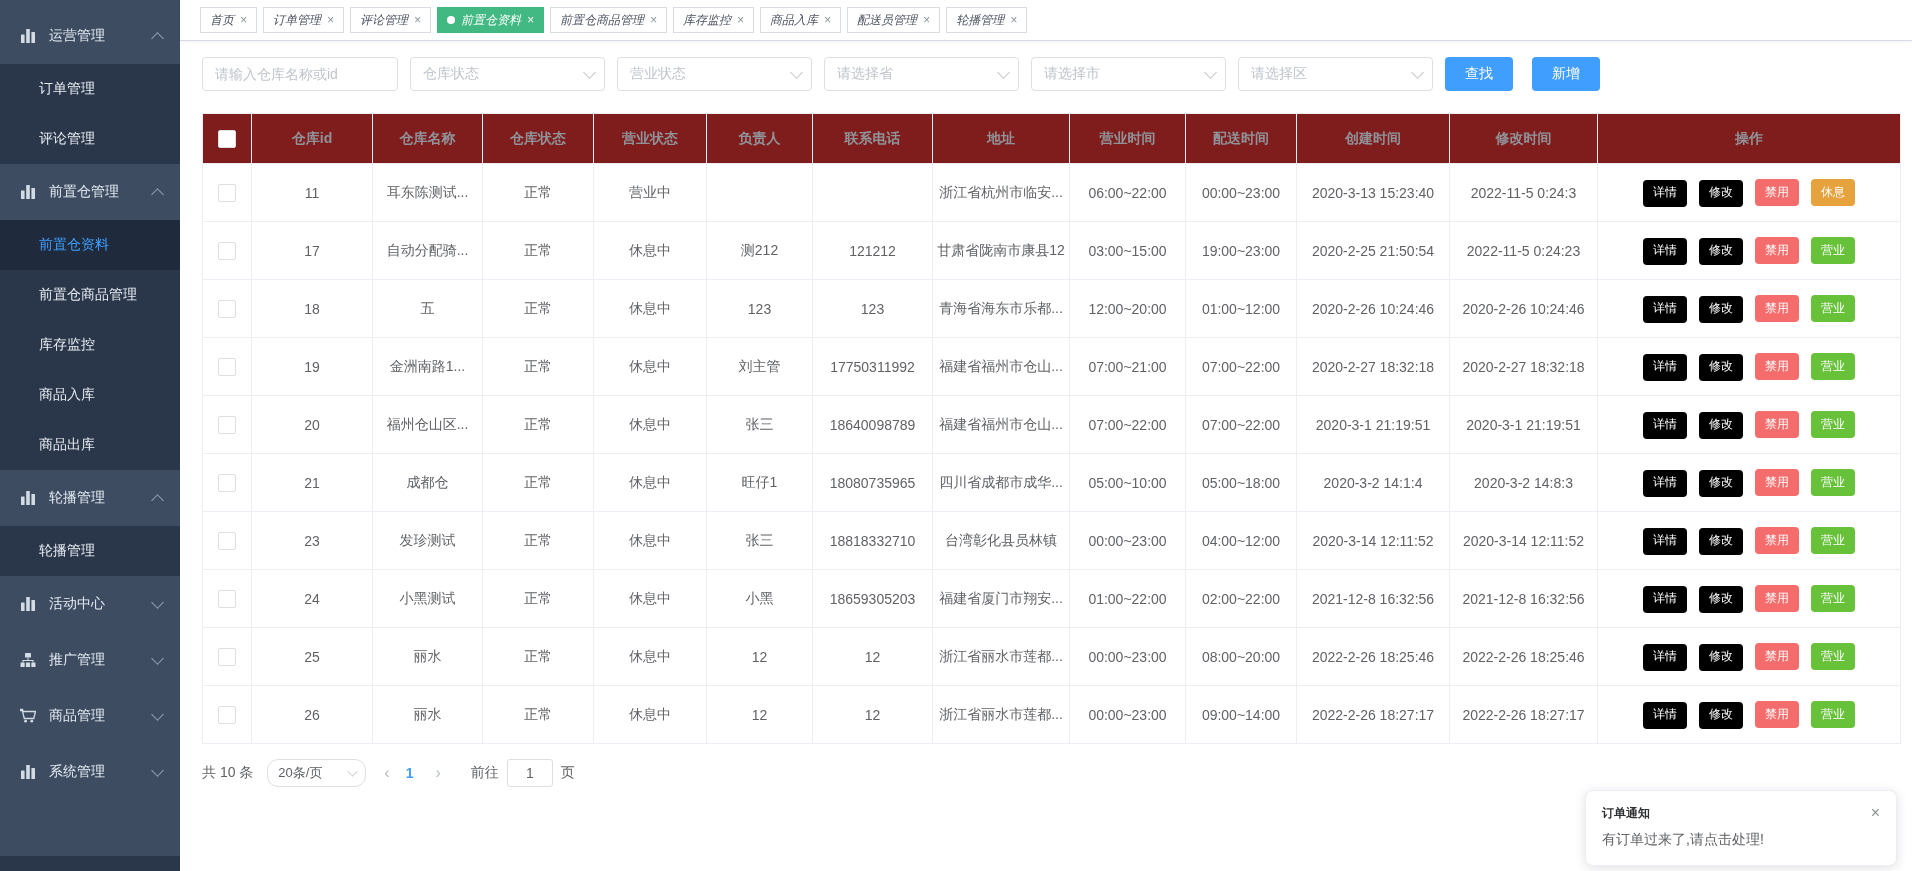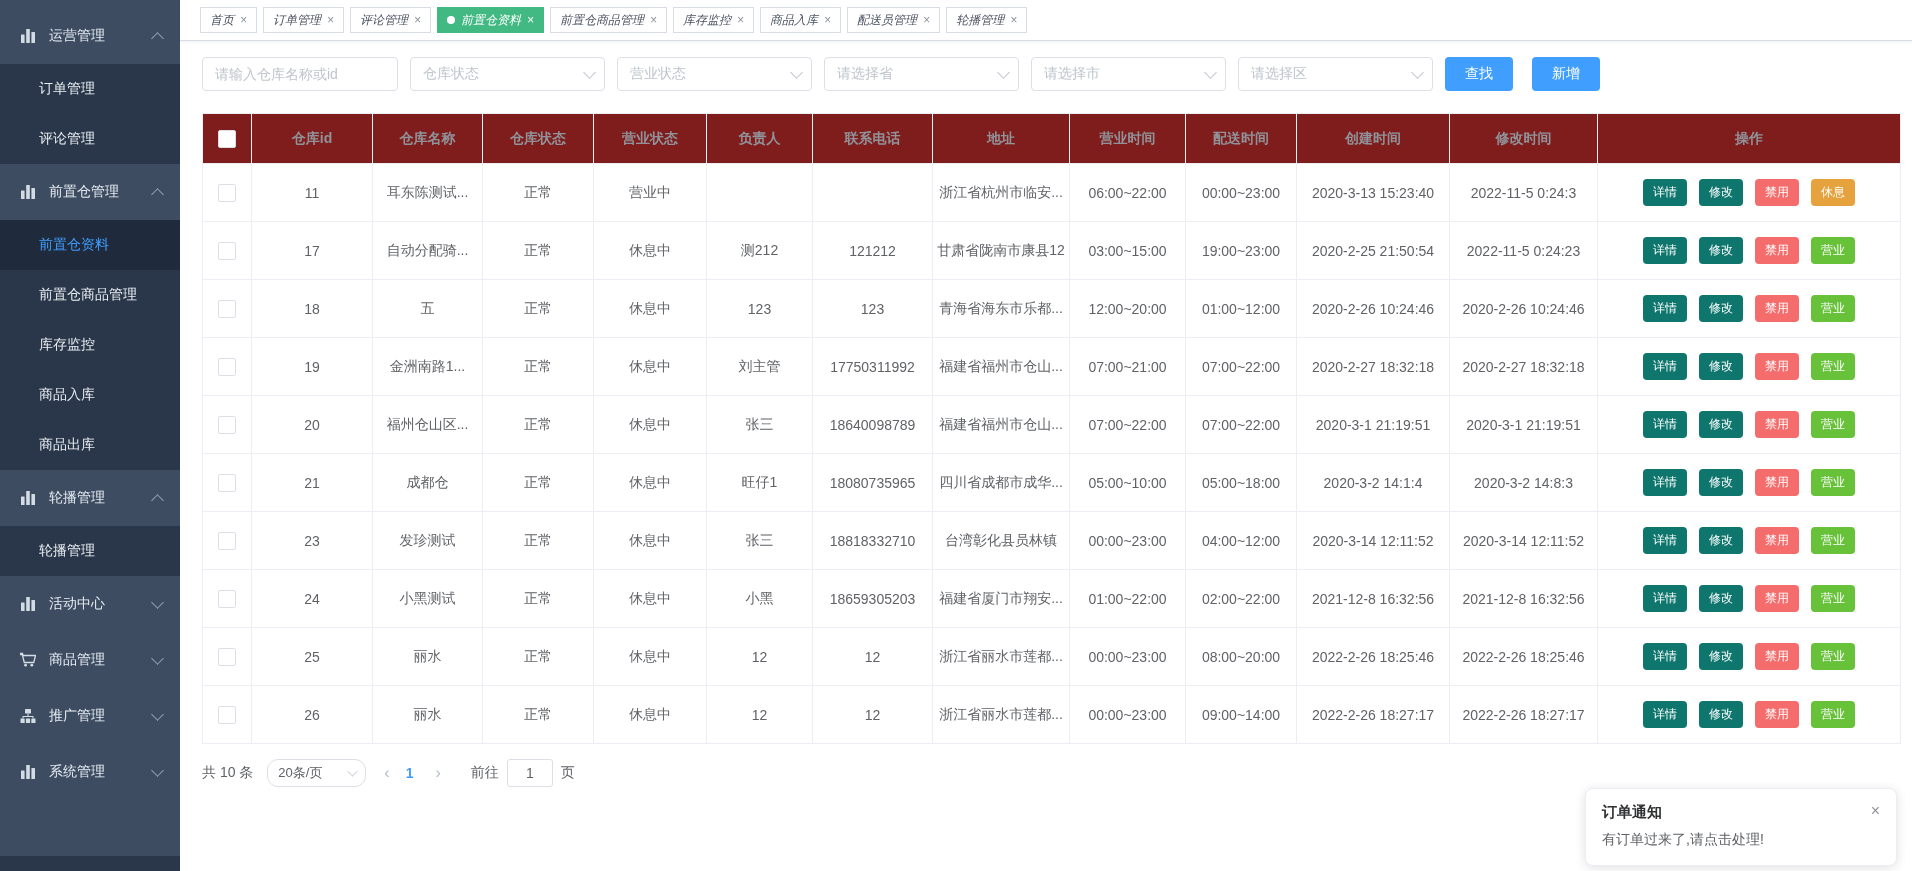--- a/index.html
+++ b/index.html
@@ -37,36 +37,36 @@
   .f-select .chev{border-color:#c0c4cc;}
   .f-btn{height:34px;padding:0 20px;border:none;border-radius:4px;background:#409EFF;color:#fff;font-size:14px;cursor:pointer;font-family:inherit;}
   .f-btn.add{margin-left:7px;}
   
   .wh-table{margin:22px 0 0 22px;border-collapse:collapse;table-layout:fixed;width:1698px;}
   .wh-table th,.wh-table td{border:1px solid #ebeef5;text-align:center;font-size:14px;padding:2px 4px;overflow:hidden;white-space:nowrap;}
   .wh-table th{height:45px;color:#909399;font-weight:bold;background:#7f1d1d;}
   .wh-table td{height:53px;color:#606266;}
   .cb{width:16px;height:16px;border:1px solid #dcdfe6;border-radius:2px;background:#fff;margin:0 auto;cursor:pointer;}
   .mini-btn{display:inline-block;width:44px;height:27px;line-height:27px;border:none;border-radius:4px;color:#fff;font-size:12px;margin:0 6px;cursor:pointer;padding:0;font-family:inherit;}
-  .btn-primary{background:#0f766e;}
+  .btn-primary{background:#000000;font-family:Liberation Mono, monospace;}
   .btn-danger{background:#F56C6C;}
   .btn-warning{background:#E6A23C;}
   .btn-success{background:#67C23A;}
   
   .pagination{margin:15px 0 0 22px;display:flex;align-items:center;font-size:14px;color:#606266;}
   .page-size-select{width:99px;height:28px;box-sizing:border-box;border:1px solid #dcdfe6;border-radius:11px;margin-left:14px;display:flex;align-items:center;justify-content:space-between;padding:0 8px 0 10px;font-size:13px;color:#606266;cursor:pointer;}
   .page-size-select .chev{border-color:#c0c4cc;transform:rotate(45deg) scale(.8);margin-top:-3px;}
   .pg-arrow{color:#b4bccc;font-size:16px;padding:0 12px;cursor:pointer;margin-left:6px;}
   .pg-num{color:#409EFF;font-weight:bold;padding:0 4px;cursor:pointer;}
   .goto-label{margin-left:18px;}
   .goto-input{width:46px;height:28px;box-sizing:border-box;border:1px solid #dcdfe6;border-radius:3px;margin:0 8px;text-align:center;font-size:14px;color:#606266;outline:none;font-family:inherit;}
   
   .notification{position:absolute;right:15px;bottom:5px;width:312px;box-sizing:border-box;background:#fff;border:1px solid #ebeef5;border-radius:8px;box-shadow:0 2px 12px rgba(0,0,0,.12);padding:14px 16px 16px 16px;}
   .notif-head{display:flex;align-items:flex-start;justify-content:space-between;}
-  .notif-title{font-size:15px;font-weight:bold;color:#303133;}
+  .notif-title{font-size:12px;font-weight:bold;color:#303133;}
   .notif-close{color:#909399;font-size:16px;line-height:1;cursor:pointer;}
   .notif-msg{margin-top:9px;font-size:14px;color:#606266;}
 </style>
 </head>
 <body>
 
 <aside class="sidebar">
   <nav id="sidebar-menu">
       <div class="menu-item">
         <span class="menu-icon">
@@ -121,40 +121,40 @@
             <rect x="1" y="6.5" width="3.6" height="8.5" rx="0.5"></rect>
             <rect x="6.2" y="1" width="3.6" height="14" rx="0.5"></rect>
             <rect x="11.4" y="4" width="3.6" height="11" rx="0.5"></rect>
           </svg>
         </span>
         <span class="menu-label">活动中心</span>
         <span class="chev down"></span>
       </div>
       <div class="menu-item">
         <span class="menu-icon">
-          <svg width="16" height="16" viewBox="0 0 16 16">
-            <path d="M0.5 1.5h2l0.6 2h12.4l-1.8 7H4.3L2.5 3.3 2 2.6H0.5z" fill="none" stroke="currentColor" stroke-width="1.3"></path>
-            <circle cx="5.6" cy="13.2" r="1.4" fill="currentColor"></circle>
-            <circle cx="11.8" cy="13.2" r="1.4" fill="currentColor"></circle>
-          </svg>
-        </span>
-        <span class="menu-label">商品管理</span>
-        <span class="chev down"></span>
-      </div>
-      <div class="menu-item">
-        <span class="menu-icon">
           <svg width="16" height="16" viewBox="0 0 16 16" fill="currentColor">
             <rect x="5" y="1" width="6" height="4.5" rx="0.5"></rect>
             <rect x="0.5" y="10.5" width="4.2" height="4.5" rx="0.5"></rect>
             <rect x="5.9" y="10.5" width="4.2" height="4.5" rx="0.5"></rect>
             <rect x="11.3" y="10.5" width="4.2" height="4.5" rx="0.5"></rect>
             <path d="M7.5 5.5h1V8h5v2.5h-1V9h-9v1.5h-1V8h5z"></path>
           </svg>
         </span>
         <span class="menu-label">推广管理</span>
+        <span class="chev down"></span>
+      </div>
+      <div class="menu-item">
+        <span class="menu-icon">
+          <svg width="16" height="16" viewBox="0 0 16 16">
+            <path d="M0.5 1.5h2l0.6 2h12.4l-1.8 7H4.3L2.5 3.3 2 2.6H0.5z" fill="none" stroke="currentColor" stroke-width="1.3"></path>
+            <circle cx="5.6" cy="13.2" r="1.4" fill="currentColor"></circle>
+            <circle cx="11.8" cy="13.2" r="1.4" fill="currentColor"></circle>
+          </svg>
+        </span>
+        <span class="menu-label">商品管理</span>
         <span class="chev down"></span>
       </div>
       <div class="menu-item">
         <span class="menu-icon">
           <svg width="16" height="16" viewBox="0 0 16 16" fill="currentColor">
             <rect x="1" y="6.5" width="3.6" height="8.5" rx="0.5"></rect>
             <rect x="6.2" y="1" width="3.6" height="14" rx="0.5"></rect>
             <rect x="11.4" y="4" width="3.6" height="11" rx="0.5"></rect>
           </svg>
         </span>

